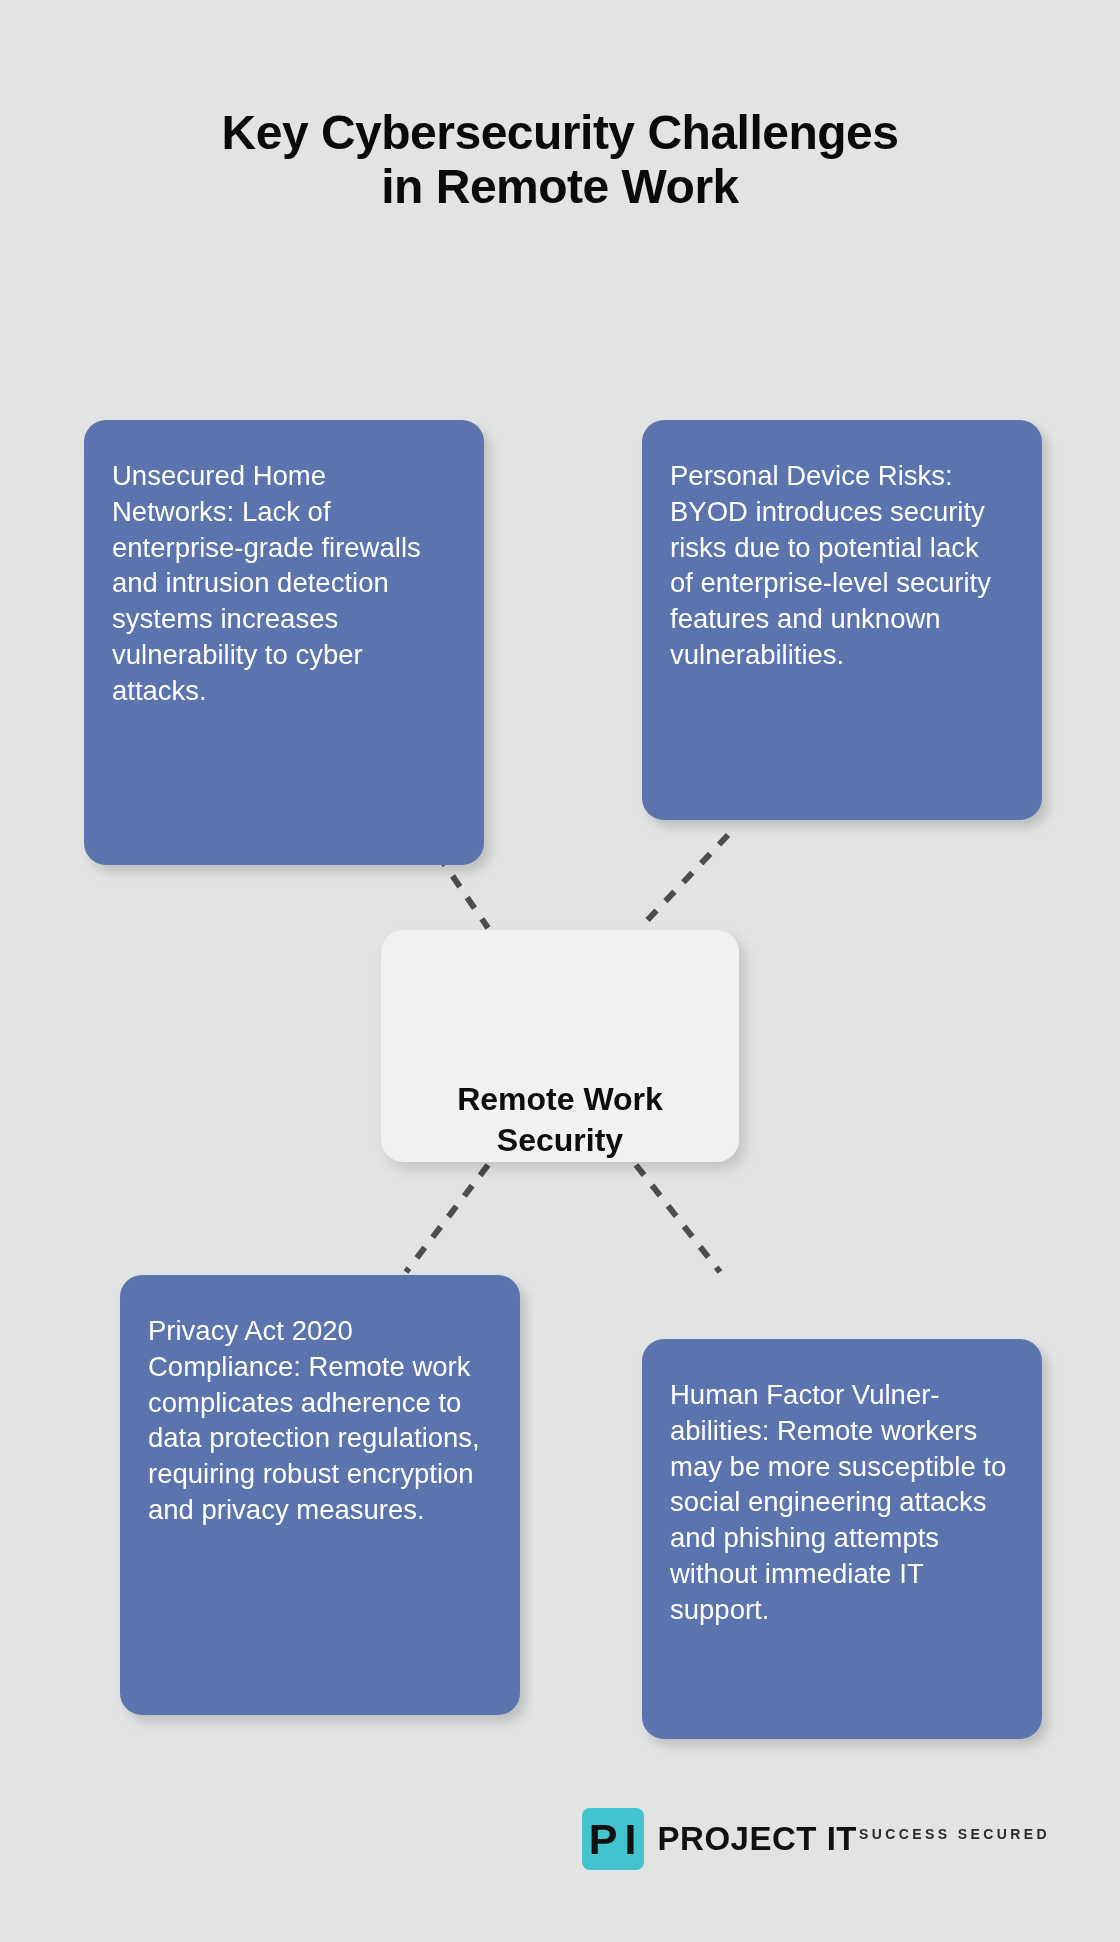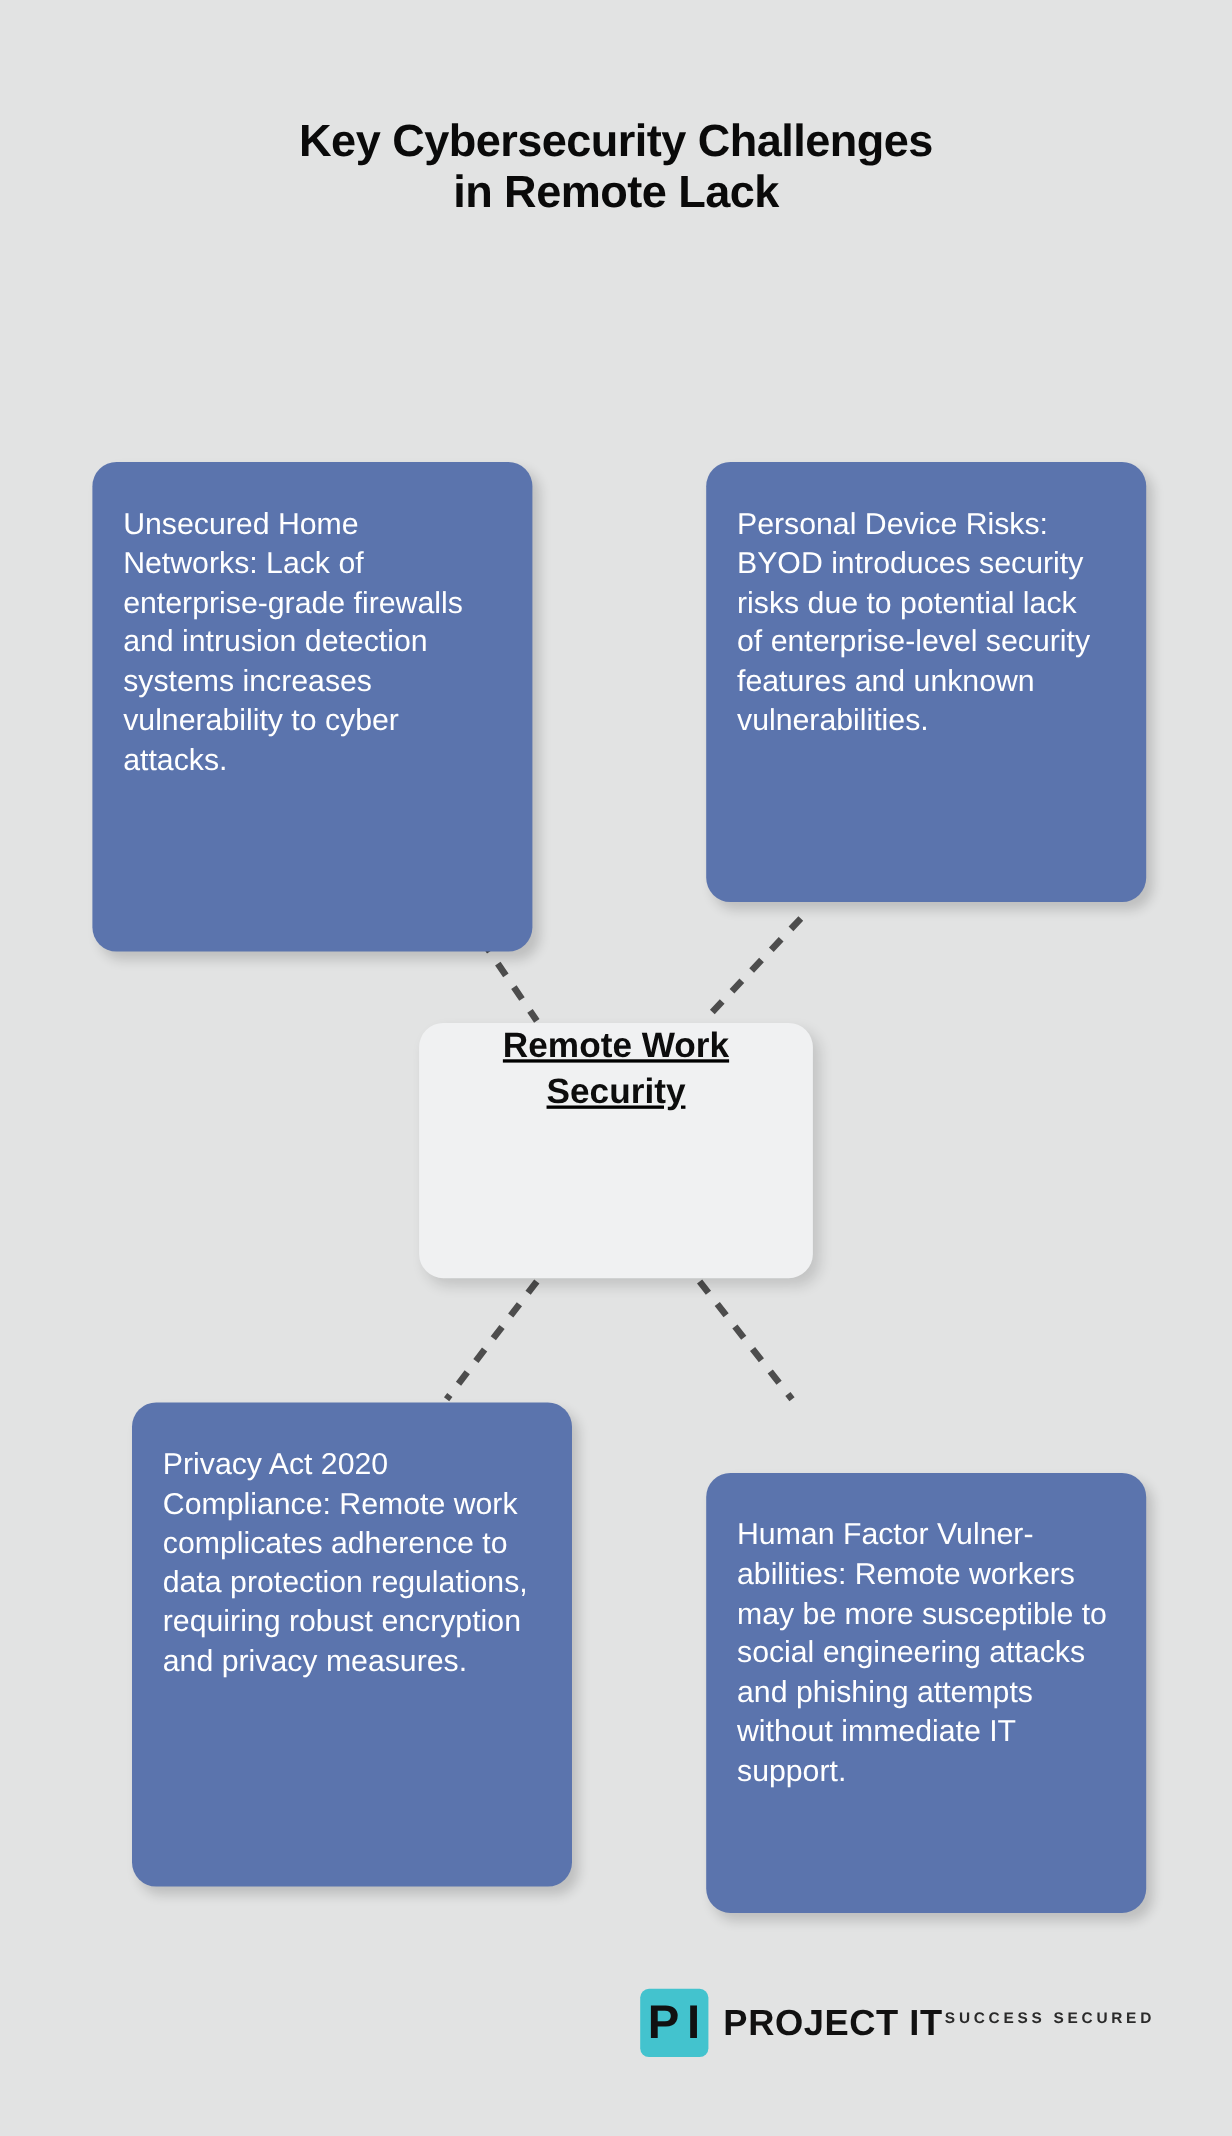--- a/index.html
+++ b/index.html
@@ -16,21 +16,21 @@
     overflow:hidden;
   }
 
   
   .title {
     position:absolute;
     top:106px;
     left:0;
     width:1120px;
     text-align:center;
-    font-size:41px;
+    font-size:48px;
     line-height:1.12;
     font-weight:700;
     color:#0a0a0a;
     letter-spacing:-0.5px;
     padding:0 56px;
   }
 
   
   .connectors {
     position:absolute;
@@ -63,24 +63,23 @@
   .center-node {
     position:absolute;
     left:381px;
     top:930px;
     width:358px;
     height:232px;
     background:#f0f1f2;
     border-radius:22px;
     box-shadow:6px 7px 13px rgba(0,0,0,0.14);
     display:flex;
-    align-items:flex-start;
+    align-items:flex-end;
     justify-content:center;
     text-align:center;
-    text-decoration:underline;
   }
   .center-node-label {
     font-size:32px;
     line-height:1.30;
     font-weight:700;
     color:#0d0d0d;
     padding:0 22px;
   }
 
   
@@ -130,21 +129,21 @@
     letter-spacing:3.4px;
     margin-top:4px;
     margin-left:2px;
   }
 </style>
 </head>
 <body>
 
 <h1 class="title">
   <span>Key Cybersecurity Challenges</span><br>
-  <span>in Remote Lack</span>
+  <span>in Remote Work</span>
 </h1>
 
 <svg class="connectors" viewBox="0 0 1120 1942" xmlns="http://www.w3.org/2000/svg">
   <line x1="394" y1="790" x2="488" y2="928" stroke="#4d4d4d" stroke-width="6" stroke-dasharray="13 13" stroke-linecap="butt"></line>
   <line x1="728" y1="835" x2="640" y2="928" stroke="#4d4d4d" stroke-width="6" stroke-dasharray="13 13" stroke-linecap="butt"></line>
   <line x1="488" y1="1165" x2="406" y2="1272" stroke="#4d4d4d" stroke-width="6" stroke-dasharray="13 13" stroke-linecap="butt"></line>
   <line x1="636" y1="1165" x2="720" y2="1272" stroke="#4d4d4d" stroke-width="6" stroke-dasharray="13 13" stroke-linecap="butt"></line>
 </svg>
 
 <div class="card card-tl">

